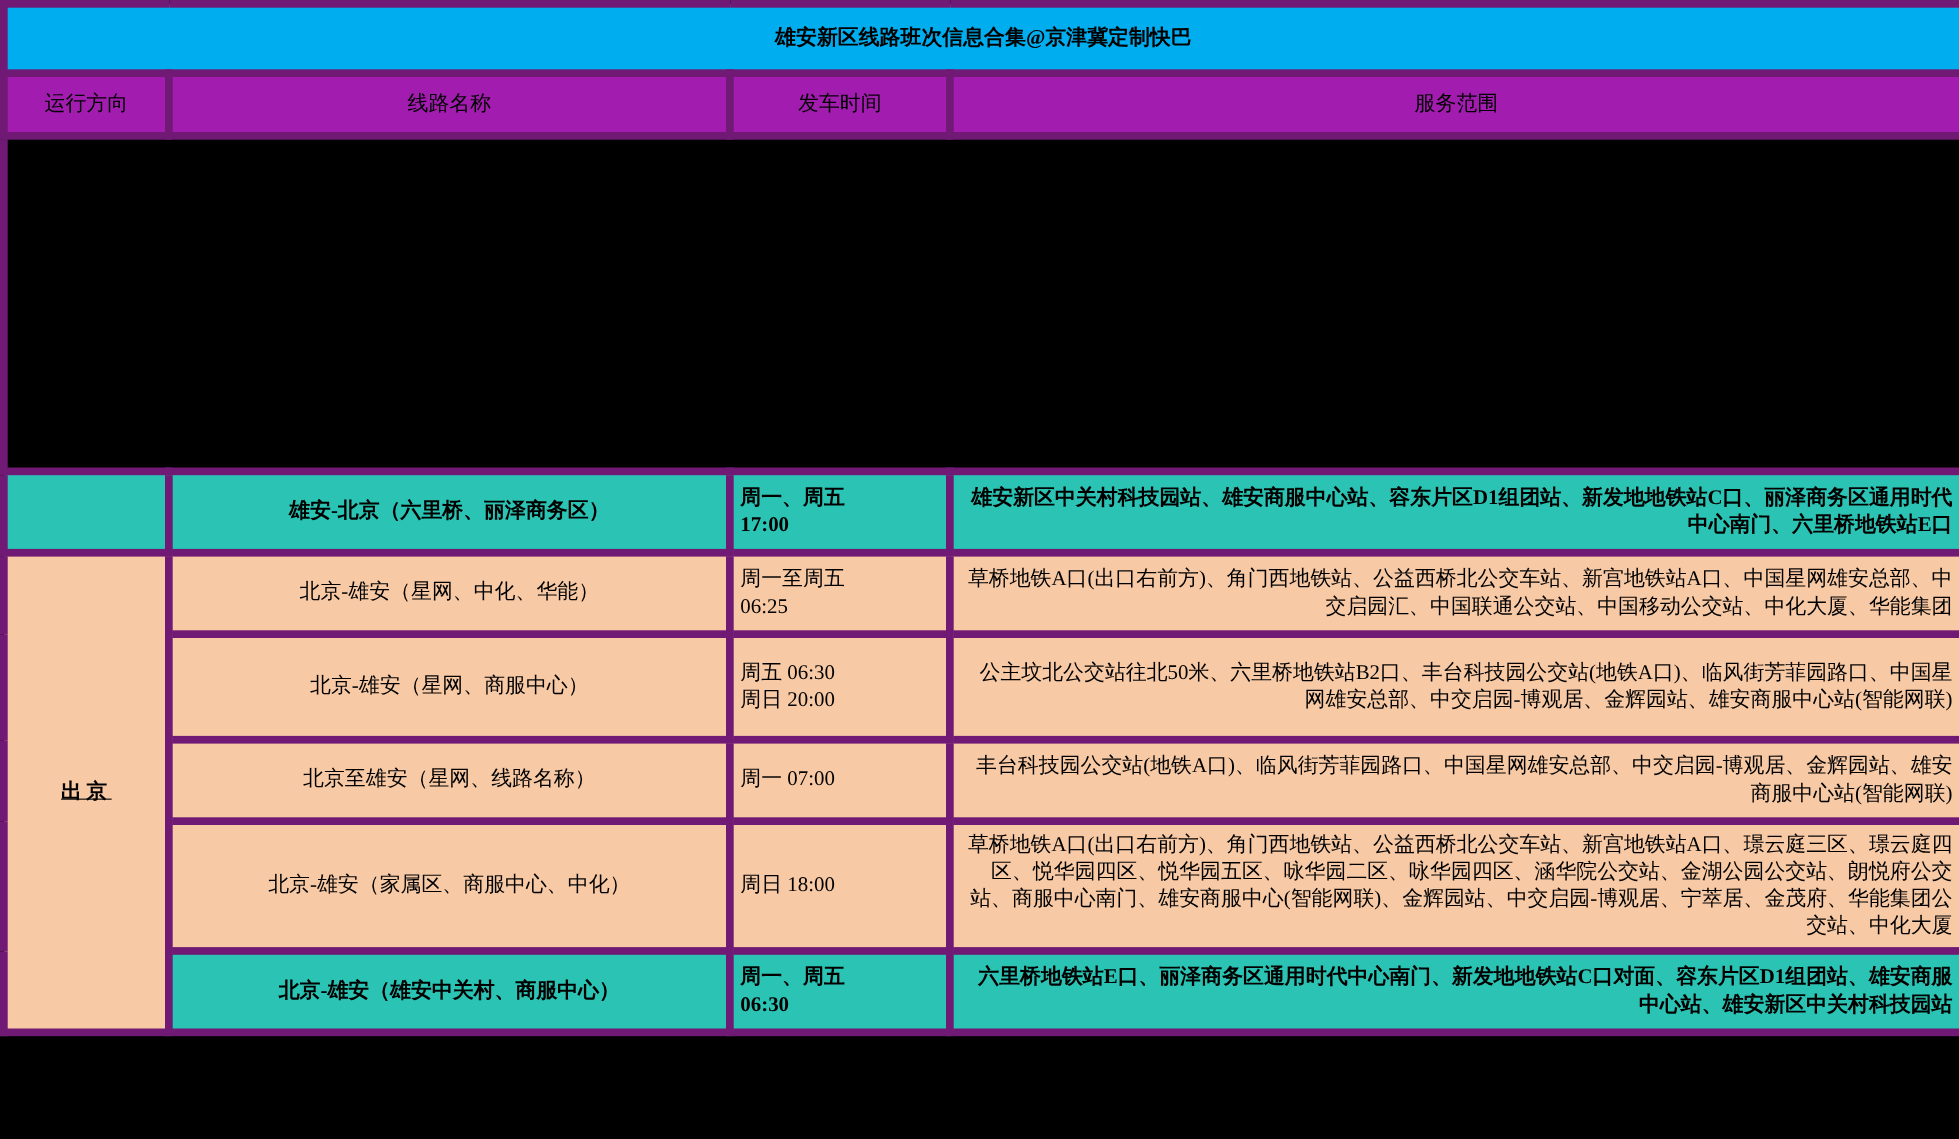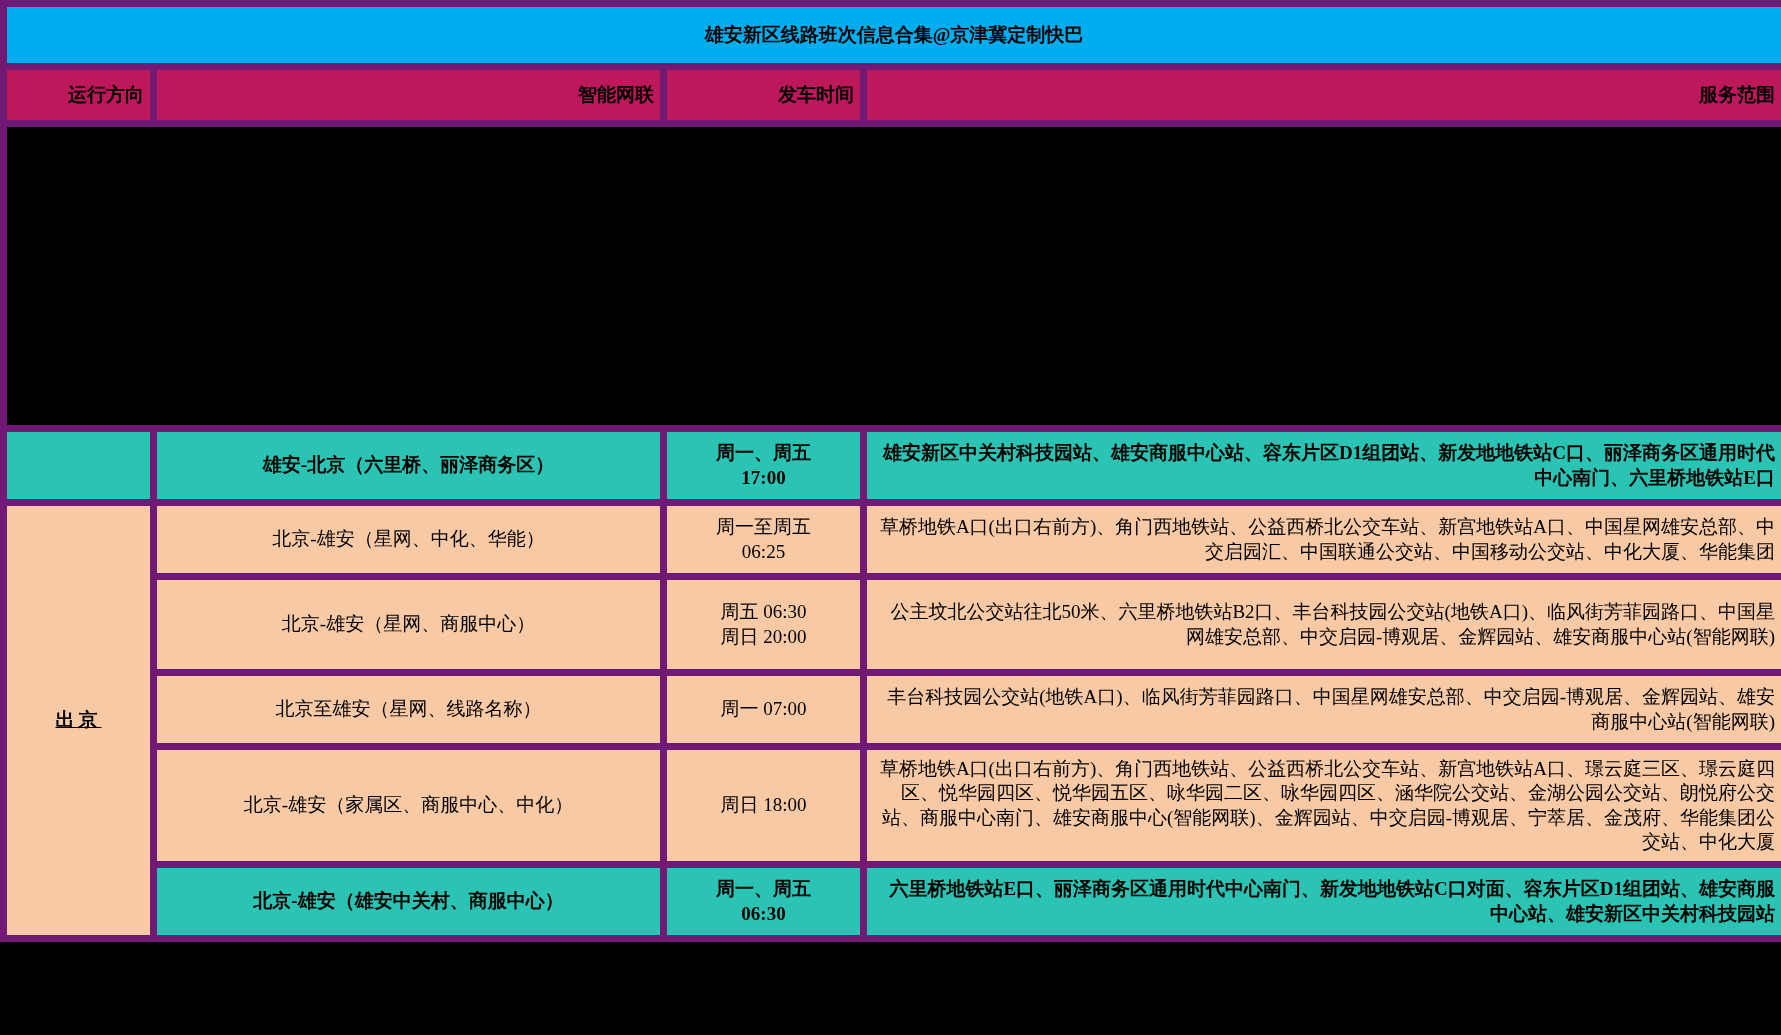--- a/index.html
+++ b/index.html
@@ -39,23 +39,23 @@
   .title-row td {
     background: #00AEEF;
     text-align: center;
     font-weight: bold;
     font-size: 31px;
     height: 48px;
     padding: 2px 0;
     border: 1px solid #00AEEF;
   }
   .head-row td {
-    background: #be185d;
-    text-align: right;
-    font-weight: bold;
+    background: #a21caf;
+    text-align: center;
+    font-weight: normal;
     font-size: 23px;
     height: 42px;
     padding: 3px 0;
   }
   .blackband td {
     background: #000000;
     border: 1px solid #000000;
     height: 290px;
     padding: 0;
   }
@@ -76,21 +76,21 @@
     font-weight: bold;
   }
   .row-peach td {
     background: #F7C9A5;
   }
   .name-cell {
     text-align: center;
     padding-left: 14px;
   }
   .time-cell {
-    text-align: center;
+    text-align: left;
     font-family: "Liberation Serif", "DejaVu Serif", serif;
     white-space: pre-line;
   }
   .scope-cell {
     text-align: right;
     padding-left: 10px;
     padding-right: 10px;
   }
   .h-md { height: 74px; }
   .h-lg { height: 96px; }
@@ -106,21 +106,21 @@
         <col class="c2">
         <col class="c3">
         <col class="c4">
     </colgroup>
     <tbody>
       <tr class="title-row">
         <td colspan="4">雄安新区线路班次信息合集@京津冀定制快巴</td>
       </tr>
       <tr class="head-row">
         <td>运行方向</td>
-        <td>智能网联</td>
+        <td>线路名称</td>
         <td>发车时间</td>
         <td>服务范围</td>
       </tr>
       <tr class="blackband">
         <td colspan="4"></td>
       </tr>
 
       <tr class="row-teal h-md">
         <td class="black-cell"></td>
         <td class="name-cell">雄安-北京（六里桥、丽泽商务区）</td>

